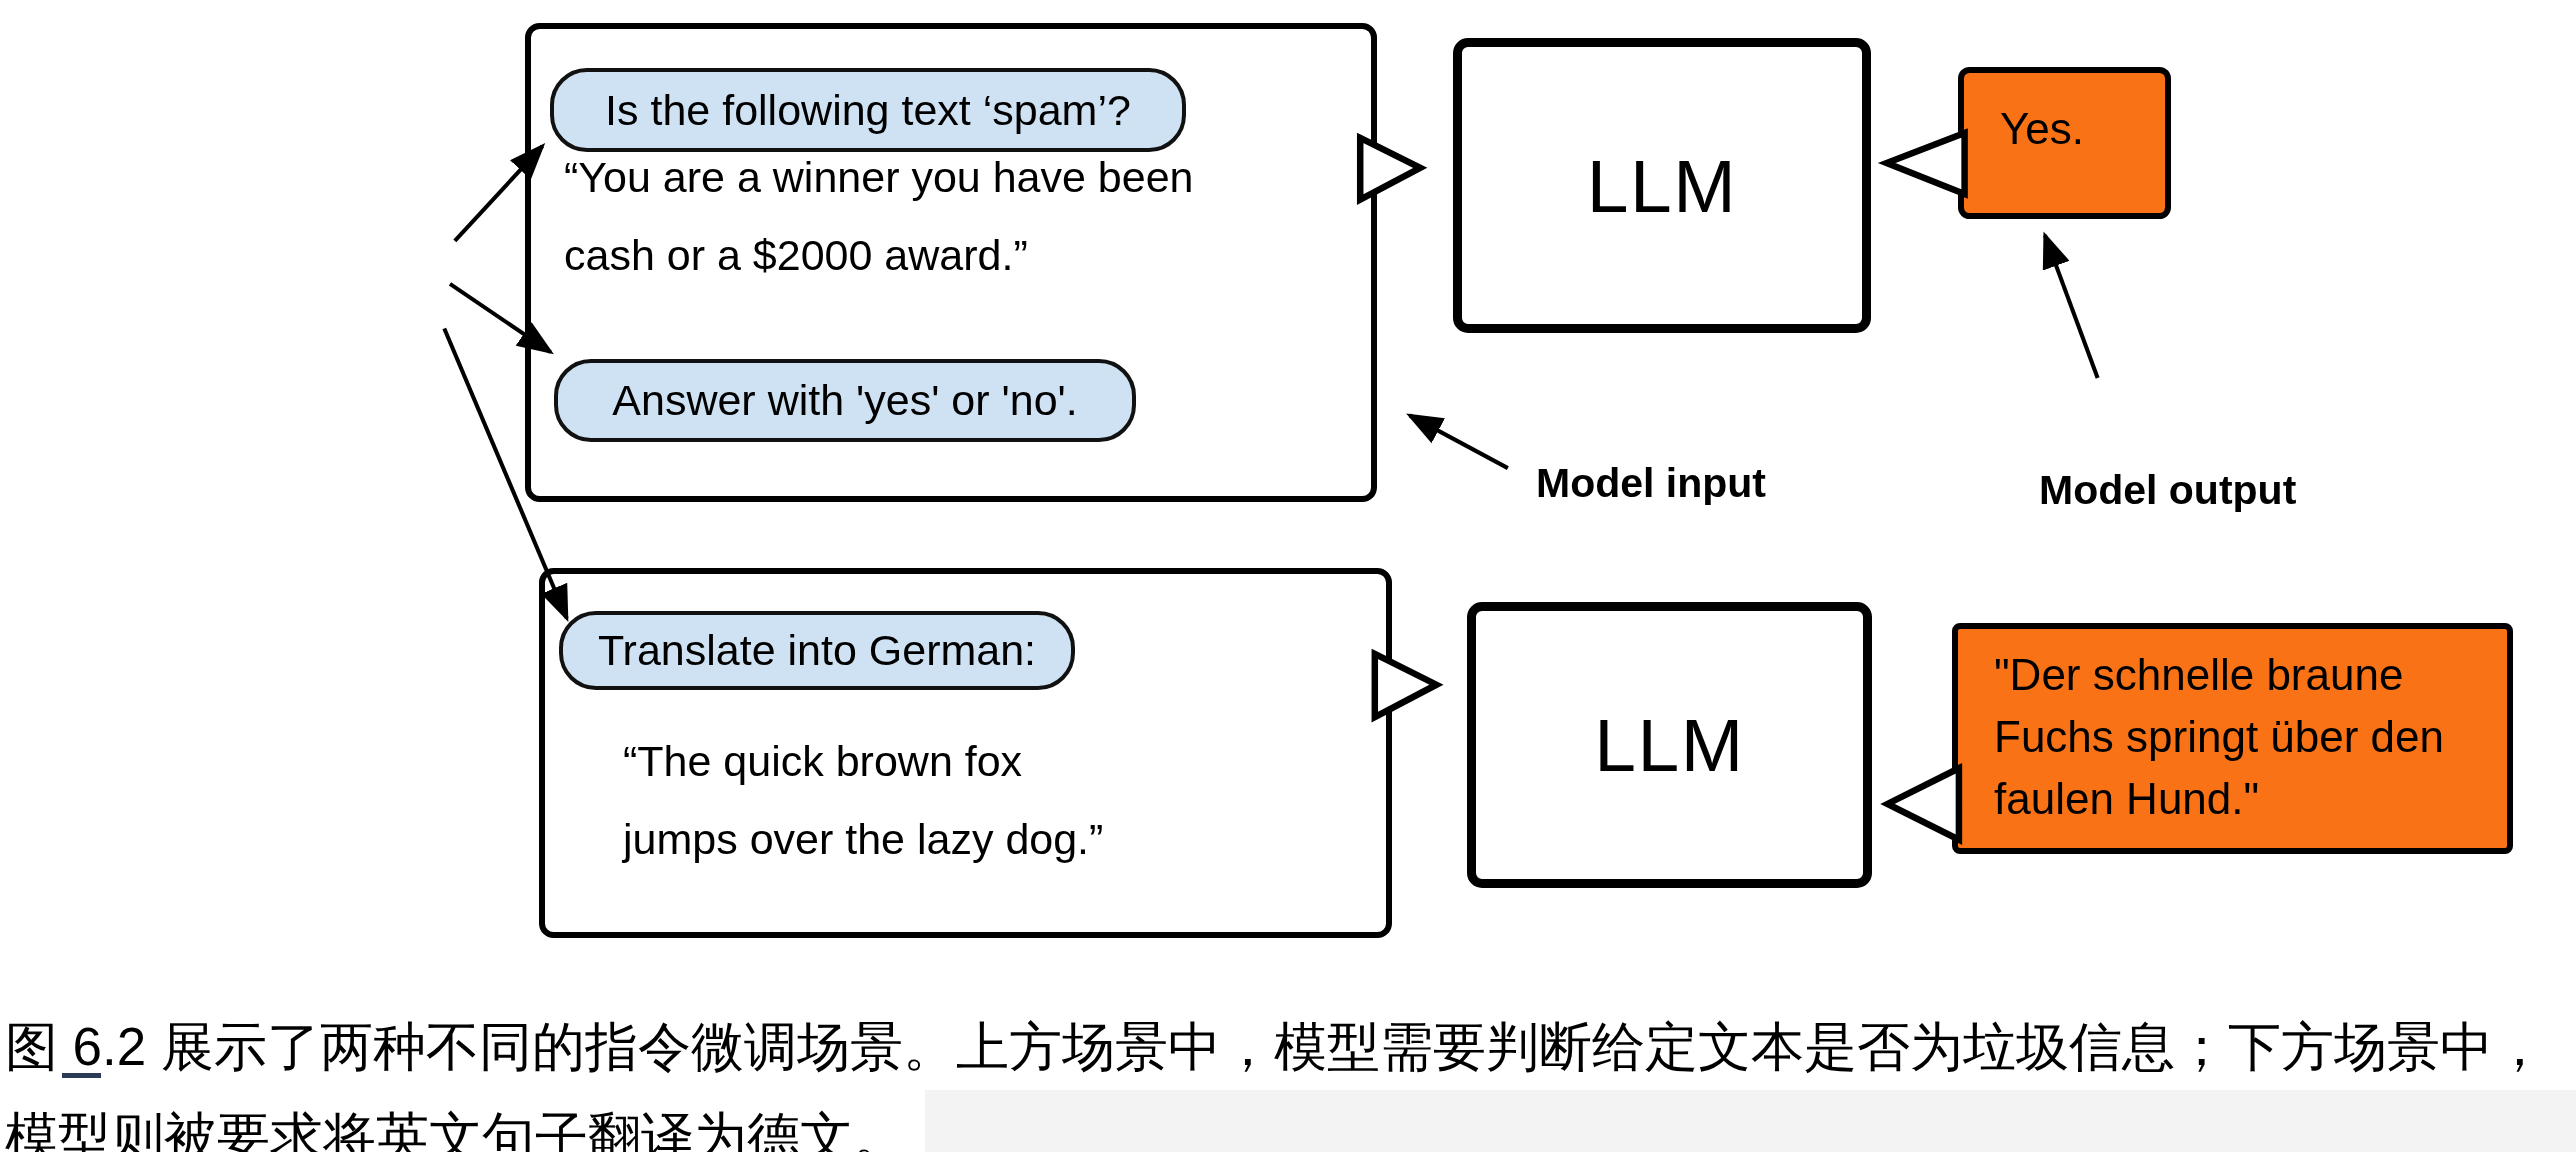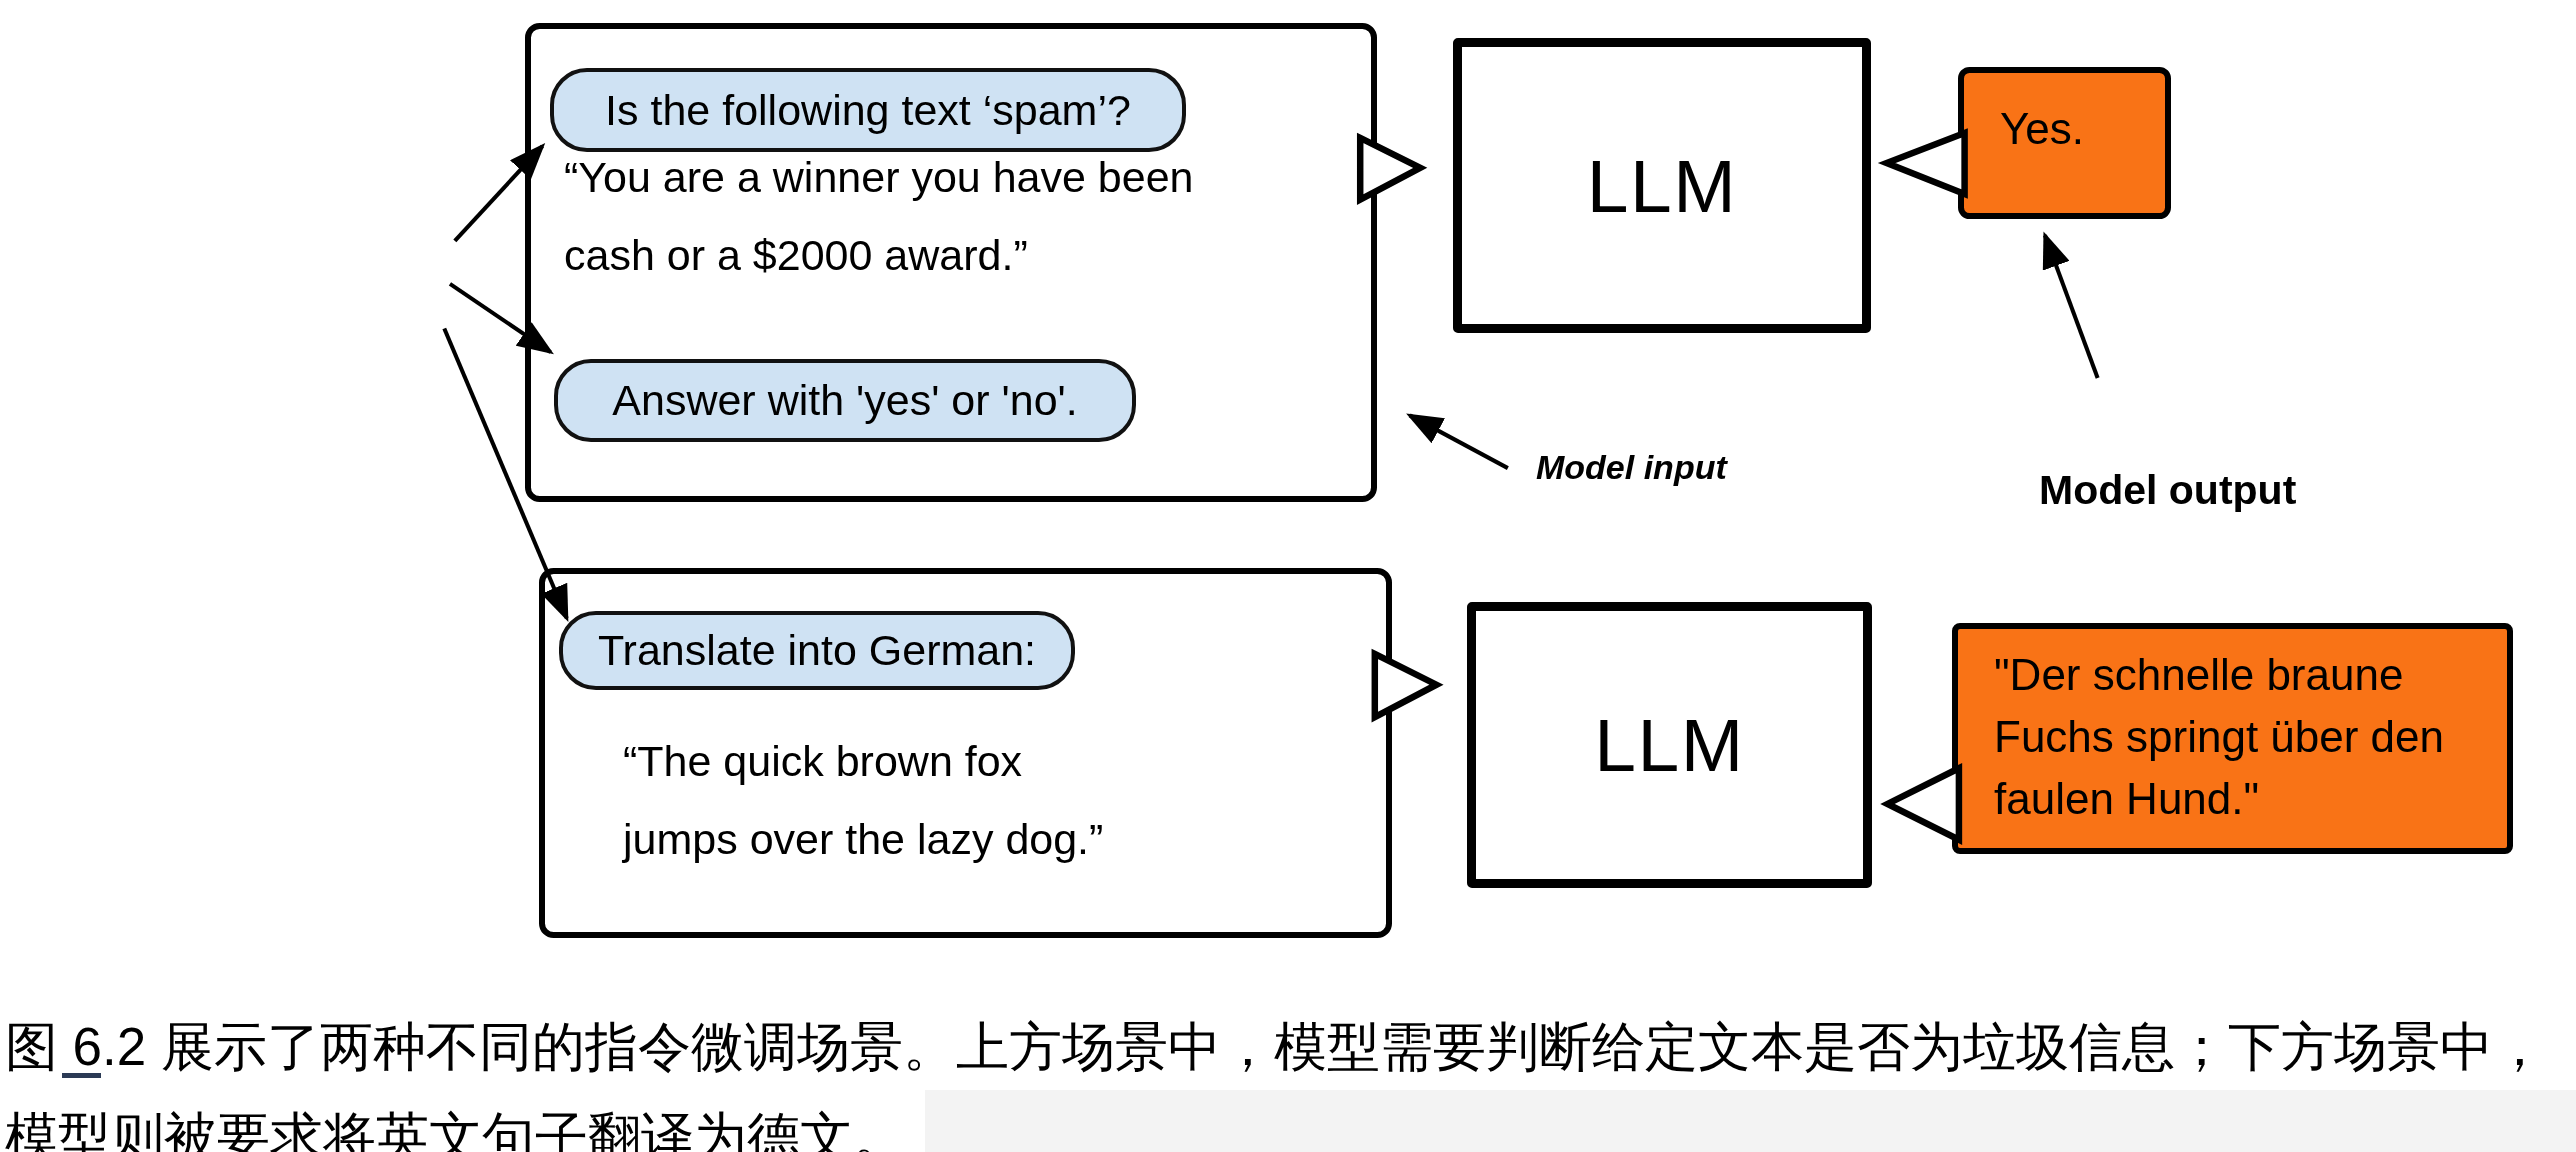--- a/index.html
+++ b/index.html
@@ -3,21 +3,21 @@
 <meta charset="utf-8">
 <style>
   html,body{margin:0;padding:0;background:#ffffff;}
   .canvas{position:relative;width:2576px;height:1152px;background:#ffffff;overflow:hidden;
           font-family:"Liberation Sans", sans-serif;color:#000;}
   .box{position:absolute;background:#ffffff;border:6.5px solid #000;border-radius:14.6px;z-index:1;}
   .pill{position:absolute;background:#cfe2f3;border:4.9px solid #111;border-radius:37px;
         display:flex;align-items:center;justify-content:center;white-space:nowrap;
         font-size:43px;z-index:2;}
   .bodylines{position:absolute;z-index:2;font-size:43px;line-height:78px;white-space:nowrap;}
-  .llmbox{position:absolute;background:#fff;border:9px solid #000;border-radius:5px;
+  .llmbox{position:absolute;background:#fff;border:9px solid #000;border-radius:15px;
           display:flex;align-items:center;justify-content:center;z-index:1;}
   .llmtext{font-size:75px;letter-spacing:1.6px;}
   .bubble{position:absolute;background:#f97316;border:6.5px solid #000;z-index:1;}
   .annot{position:absolute;font-weight:bold;z-index:2;white-space:nowrap;}
   .caption{position:absolute;left:4.9px;top:1002px;font-size:53px;line-height:90px;
            white-space:nowrap;z-index:3;}
   .greyband{position:absolute;left:925px;top:1090px;width:1651px;height:62px;
             background:#f3f3f3;z-index:0;}
   .cap-underline{position:absolute;left:62px;top:1073px;width:39px;height:4.9px;
                  background:#2b3a55;z-index:3;}
@@ -45,21 +45,21 @@
   </div>
 
   <div class="llmbox" style="left:1453px;top:38px;width:400px;height:277px;">
     <span class="llmtext">LLM</span>
   </div>
 
   <div class="bubble" style="left:1958px;top:67px;width:201px;height:140px;border-radius:11.4px;">
     <div style="padding:31px 0 0 36px;font-size:44px;">Yes.</div>
   </div>
 
-  <div class="annot" style="left:1536px;top:448px;font-size:34px;font-style:italic;">Model input</div>
+  <div class="annot" style="left:1536px;top:460px;font-size:41px;">Model input</div>
   <div class="annot" style="left:2039px;top:467px;font-size:41px;">Model output</div>
 
   <div class="box" style="left:539px;top:568px;width:841px;height:358px;">
   </div>
   <div class="pill" style="left:559px;top:611px;width:508px;height:71px;">
     <span>Translate into German:</span>
   </div>
   <div class="bodylines" style="left:578px;top:722px;margin-left:45px;">
     <div>“The quick brown fox</div>
     <div>jumps over the lazy dog.”</div>

